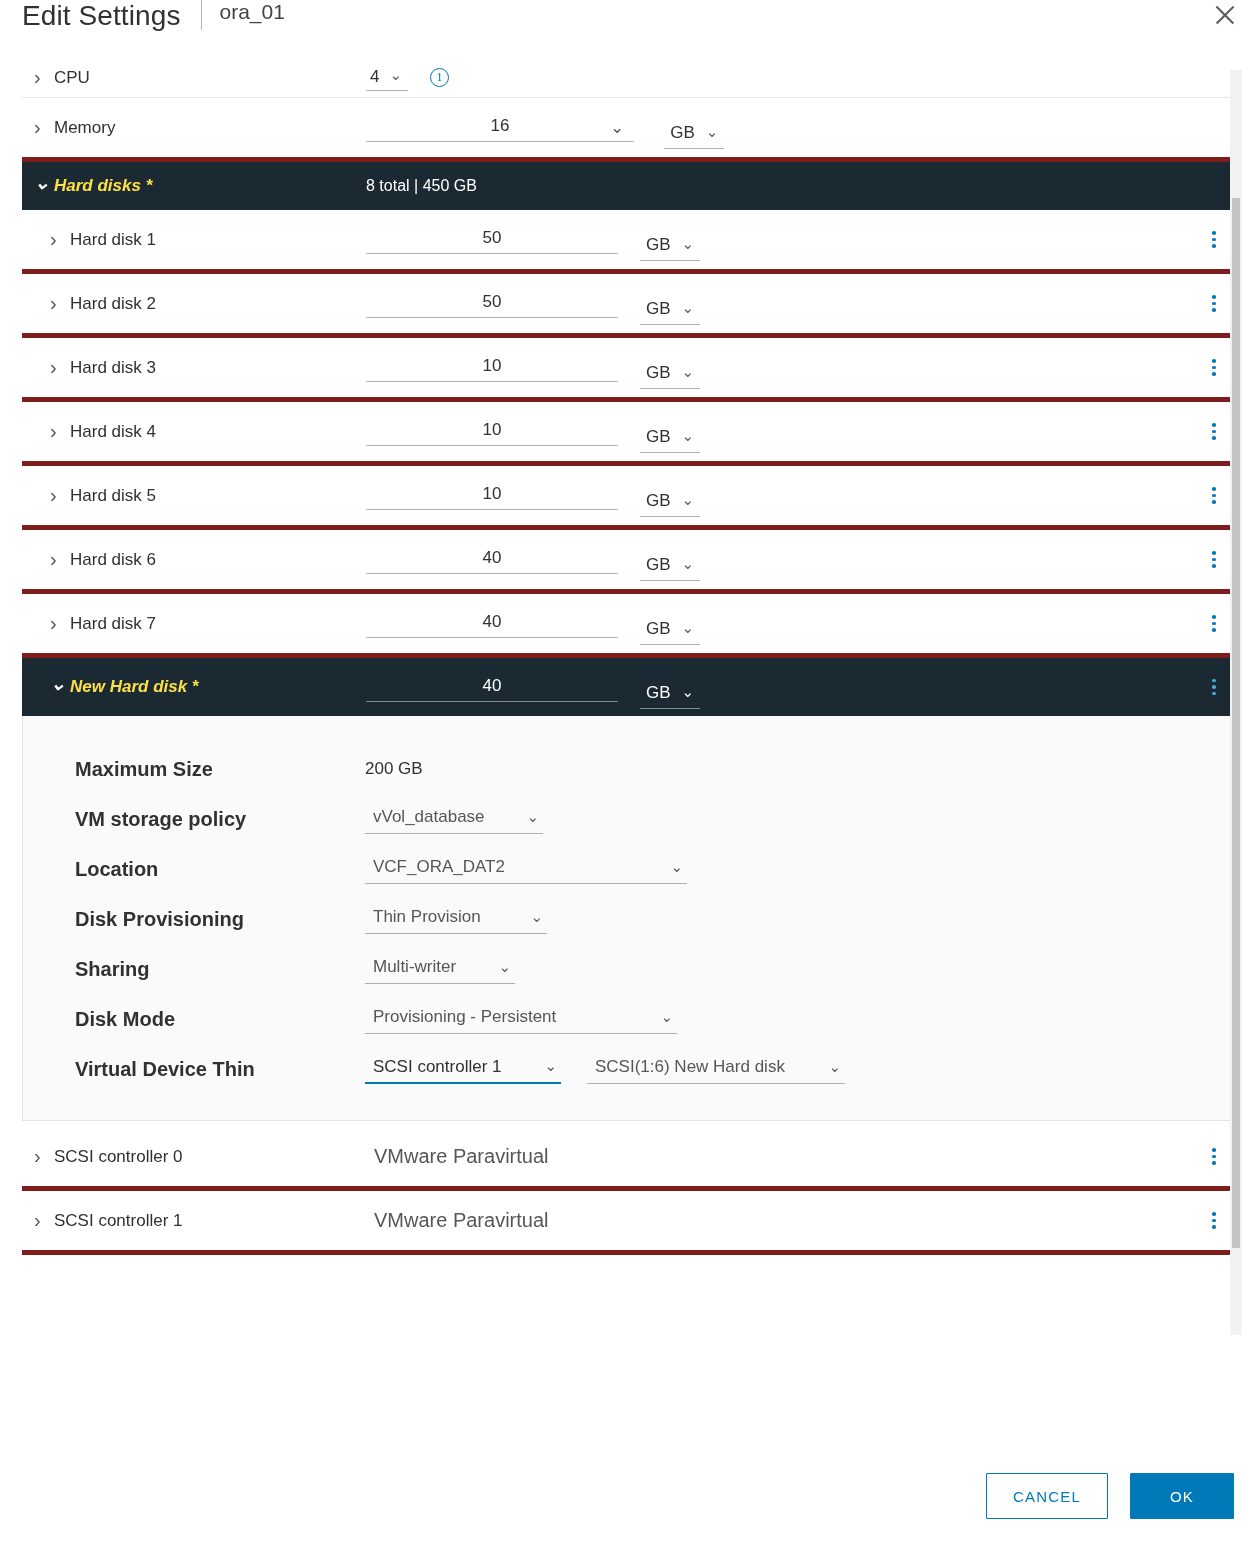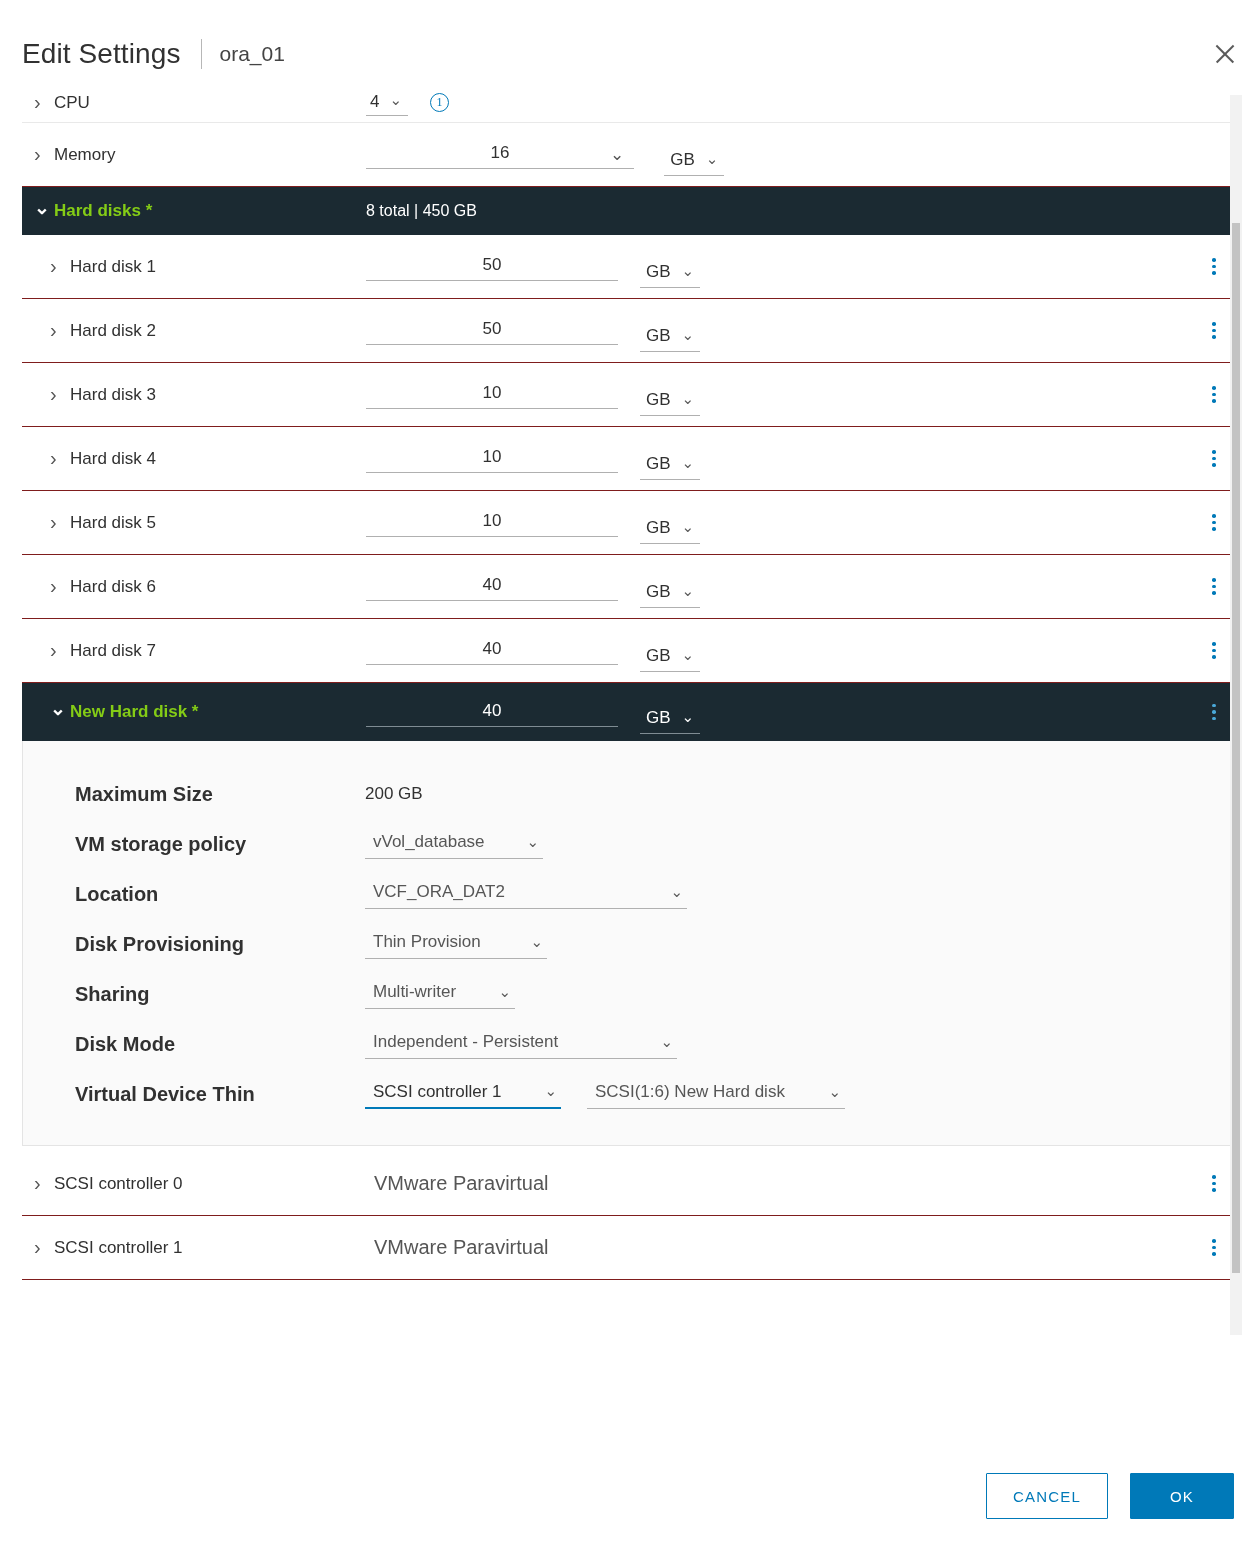--- a/index.html
+++ b/index.html
@@ -13,24 +13,23 @@
   }
   .dialog {
     position: relative;
     width: 1260px; height: 1565px;
     display: flex; flex-direction: column;
     background: #fff;
   }
   
   .header {
     height: 58px;
-    display: flex; align-items: center;
+    display: flex; align-items: flex-start;
     padding: 0 20px 0 22px;
     flex: none;
-    margin-top: 25px;
   }
   .header-title {
     font-size: 28px;
     font-weight: 400;
     color: #313131;
     letter-spacing: .1px;
   }
   .header-sep {
     width: 1px; height: 30px;
     background: #b7b7b7;
@@ -79,21 +78,21 @@
     top: 128px; left: 2px;
     width: 8px; height: 1050px;
     background: #c3c3c3;
     border-radius: 0;
   }
 
   
   .row {
     display: flex; align-items: center;
     min-height: 64px;
-    border-bottom: 1px solid #7f1d1d;
+    border-bottom: 5px solid #7f1d1d;
     padding: 0 4px 0 12px;
     background: #fff;
   }
   .row.top-row { min-height: 40px; border-bottom: 1px solid #e9e9e9; }
   .row-label {
     display: flex; align-items: center;
     width: 332px;
     flex: none;
     font-size: 17px;
     color: #313131;
@@ -110,21 +109,21 @@
   .caret-r:before { content: "\203A"; font-size: 20px; }
   .caret-d:before { content: "\2304"; font-size: 19px; position: relative; top: -4px;}
 
   .section-head {
     background: #1b2a32;
     color: #ffffff;
     display: flex; align-items: center;
     min-height: 48px;
     padding: 0 4px 0 12px;
   }
-  .section-head .row-label { color: #84cc16; font-weight: 600; }
+  .section-head .row-label { color: #fde047; font-weight: 600; font-style: italic; }
   .section-head .caret { color: #fff; }
   .section-head .summary {
     font-size: 16px;
     color: #fff;
     font-weight: 400;
   }
   .section-head.newdisk { min-height: 58px; }
   .section-head.newdisk .row-label { font-weight: 600; }
 
   
@@ -490,21 +489,21 @@
           <div class="detail-label">Sharing</div>
           <div class="dd w4">
             <span>Multi-writer</span>
             <span class="chev">⌄</span>
           </div>
         </div>
 
         <div class="detail-row">
           <div class="detail-label">Disk Mode</div>
           <div class="dd w5">
-            <span>Independent - Persistent</span>
+            <span>Provisioning - Persistent</span>
             <span class="chev">⌄</span>
           </div>
         </div>
 
         <div class="detail-row">
           <div class="detail-label">Virtual Device Thin</div>
           <div class="dd w6">
             <span style="color:#313131">SCSI controller 1</span>
             <span class="chev">⌄</span>
           </div>

